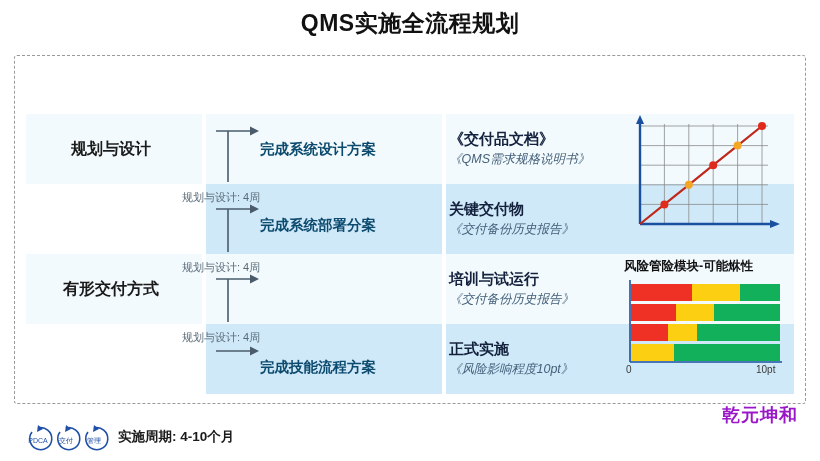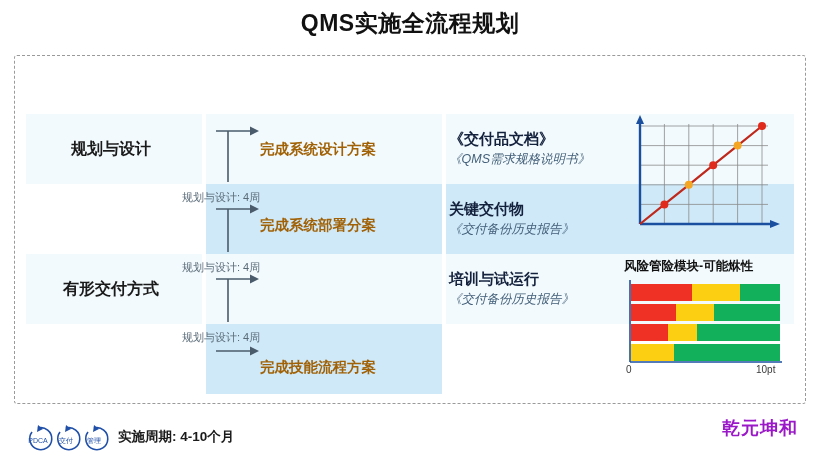--- a/index.html
+++ b/index.html
@@ -55,21 +55,21 @@
 
   .stage-label {
     position: absolute; left: 0; top: 0; width: 176px; height: 70px;
     display: flex; align-items: center; justify-content: center;
     font-size: 16px; font-weight: bold; color: #1a1a1a;
     padding-right: 6px;
   }
   .goal-label {
     position: absolute; left: 54px; top: 0; width: 182px; height: 70px;
     display: flex; align-items: center; justify-content: flex-start;
-    font-size: 14.5px; font-weight: bold; color: #a16207;
+    font-size: 14.5px; font-weight: bold; color: #0c4a6e;
   }
 
   
   .arrow-wrap {
     position: absolute; left: 0; top: 0; width: 60px; height: 70px;
     pointer-events: none;
   }
   
   .dur {
     position: absolute;
@@ -102,21 +102,21 @@
   .bar { position: absolute; height: 17px; display: flex; }
   .seg { height: 100%; }
 
   
   .footer-text {
     position: absolute; left: 118px; top: 428px;
     font-size: 13.5px; font-weight: bold; color: #1b1b1b;
   }
   .pdca-icons { position: absolute; left: 24px; top: 424px; width: 92px; height: 30px; }
   .brand {
-    position: absolute; right: 22px; top: 416px;
+    position: absolute; right: 22px; top: 403px;
     font-size: 18px; font-weight: bold; color: #9b18c9;
     letter-spacing: 1px;
   }
 </style>
 </head>
 <body>
 
 <div id="root">
 
   <div class="title">QMS实施全流程规划</div>
@@ -193,20 +193,26 @@
     <div class="row even" style="top:256px;">
       <div class="cell c2">
         <div class="dur" style="left:-24px; top:6px;">规划与设计: 4周</div>
         <div class="arrow-wrap">
           <svg width="60" height="70" viewBox="0 0 60 70">
             <line x1="10" y1="27" x2="44" y2="27" stroke="#4a5b6b" stroke-width="1.6"></line>
             <polygon points="44,22.5 53,27 44,31.5" fill="#4a5b6b"></polygon>
           </svg>
         </div>
         <div class="goal-label" style="top:8px;">完成技能流程方案</div>
+      </div>
+      <div class="cell c3">
+        <div class="deliv">
+          <div class="main">正式实施</div>
+          <div class="sub">《风险影响程度10pt》</div>
+        </div>
       </div>
     </div>
   </div>
 
   <div class="linechart">
     <svg id="lc-svg" width="166" height="130" viewBox="0 0 166 130">
         <line x1="18" y1="92.4" x2="146" y2="92.4" stroke="#8a8a8a" stroke-width="0.8"></line>
         <line x1="42.4" y1="112" x2="42.4" y2="12" stroke="#8a8a8a" stroke-width="0.8"></line>
         <line x1="18" y1="72.8" x2="146" y2="72.8" stroke="#8a8a8a" stroke-width="0.8"></line>
         <line x1="66.8" y1="112" x2="66.8" y2="12" stroke="#8a8a8a" stroke-width="0.8"></line>

